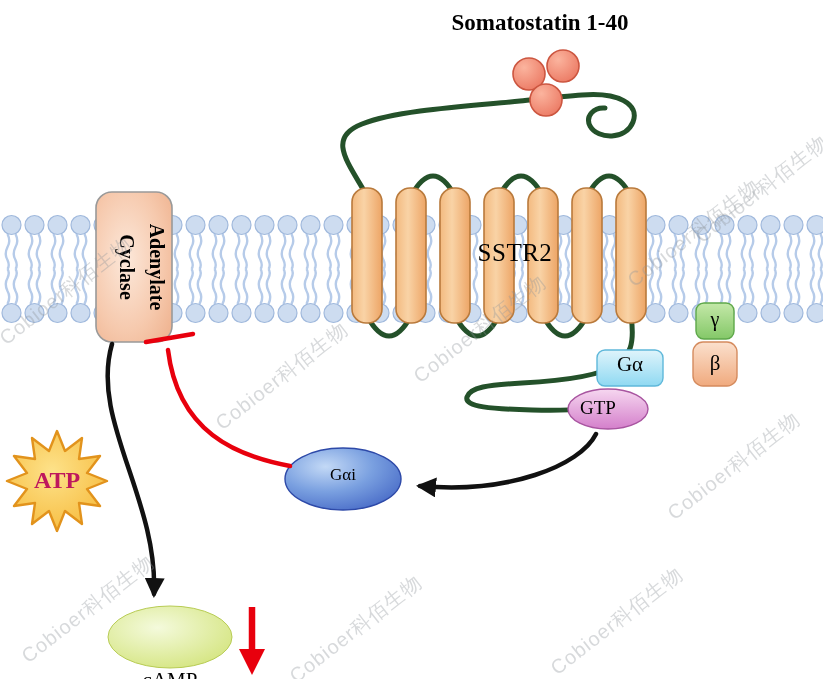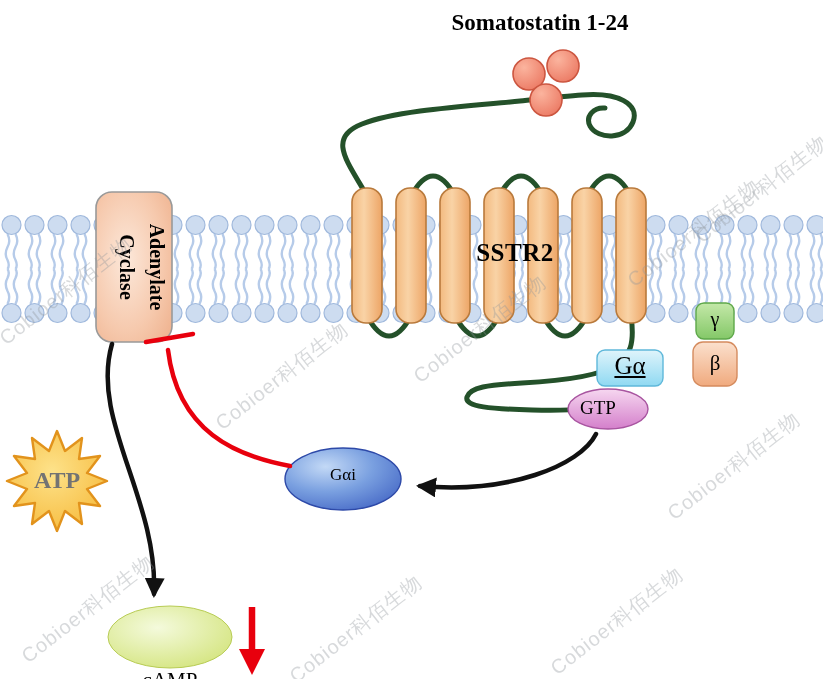--- a/index.html
+++ b/index.html
@@ -5,30 +5,30 @@
   * { margin:0; padding:0; box-sizing:border-box; }
   html,body { background:#fff; }
   body {
     width:823px; height:679px; position:relative; overflow:hidden;
     font-family:"Liberation Serif", serif;
   }
   .stage-svg { position:absolute; left:0; top:0; z-index:10; }
   .label { position:absolute; z-index:20; color:#000; pointer-events:none; }
   .c { text-align:center; }
   #title      { left:400px; top:10px;  width:280px; font-size:23px; font-weight:bold; }
-  #sstr2      { left:455px; top:239px; width:120px; font-size:25px; font-weight:bold; letter-spacing:.5px; }
+  #sstr2      { left:455px; top:239px; width:120px; font-size:25px; font-weight:normal; letter-spacing:.5px; }
   #ac-label   { left:54px;  top:229px; width:160px; height:76px; transform:rotate(90deg);
                 font-size:20px; font-weight:bold; line-height:30px; }
   #ac-label span { display:block; }
-  #ga-label   { left:597px; top:352px; width:66px;  font-size:25px;text-decoration:underline; }
+  #ga-label   { left:597px; top:352px; width:66px;  font-size:21px; }
   #gtp-label  { left:568px; top:397px; width:60px;  font-size:19px; }
   #gamma-label{ left:696px; top:308px; width:38px;  font-size:20px; }
   #beta-label { left:693px; top:351px; width:44px;  font-size:21px; }
   #gai-label  { left:285px; top:465px; width:116px; font-size:17px; }
-  #atp-label  { left:12px;  top:467px; width:90px;  font-size:24px; font-weight:bold; color:#737373; }
+  #atp-label  { left:12px;  top:467px; width:90px;  font-size:24px; font-weight:bold; color:#be185d; }
   #camp-label { left:108px; top:624px; width:124px; font-size:21px;margin-top:44px; }
   .wm-layer { position:absolute; inset:0; z-index:30; pointer-events:none; }
   .wm {
     position:absolute; white-space:nowrap; pointer-events:none;
     font-family:"Liberation Sans", sans-serif; font-size:20px; letter-spacing:1px;
     color:#8f959b; opacity:.35; transform:rotate(-38deg); transform-origin:0 0;
   }
 </style>
 </head>
 <body>
@@ -144,21 +144,21 @@
   <g fill="none" stroke="#e8000d" stroke-width="4.5" stroke-linecap="round">
     <path d="M 290,466 C 236,456 178,432 168,350"></path>
     <path d="M 146,342 L 193,334"></path>
   </g>
   <g>
     <line x1="252" y1="607" x2="252" y2="651" stroke="#e8000d" stroke-width="6.5"></line>
     <polygon points="239,649 265,649 252,675" fill="#e8000d"></polygon>
   </g>
 </svg>
 
-<div class="label c" id="title">Somatostatin 1-24</div>
+<div class="label c" id="title">Somatostatin 1-40</div>
 <div class="label c" id="sstr2">SSTR2</div>
 <div class="label c" id="ac-label">
   <span>Adenylate</span>
   <span>Cyclase</span>
 </div>
 <div class="label c" id="ga-label">Gα</div>
 <div class="label c" id="gtp-label">GTP</div>
 <div class="label c" id="gamma-label">γ</div>
 <div class="label c" id="beta-label">β</div>
 <div class="label c" id="gai-label">Gαi</div>

